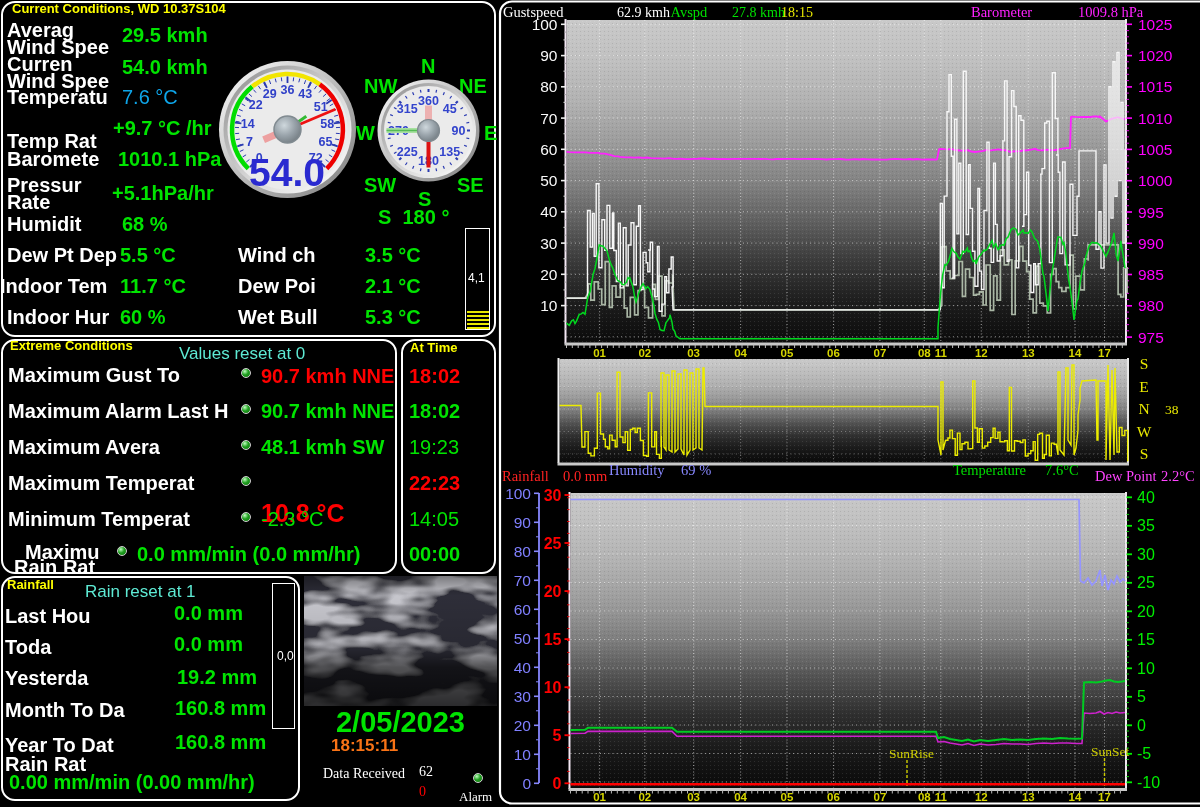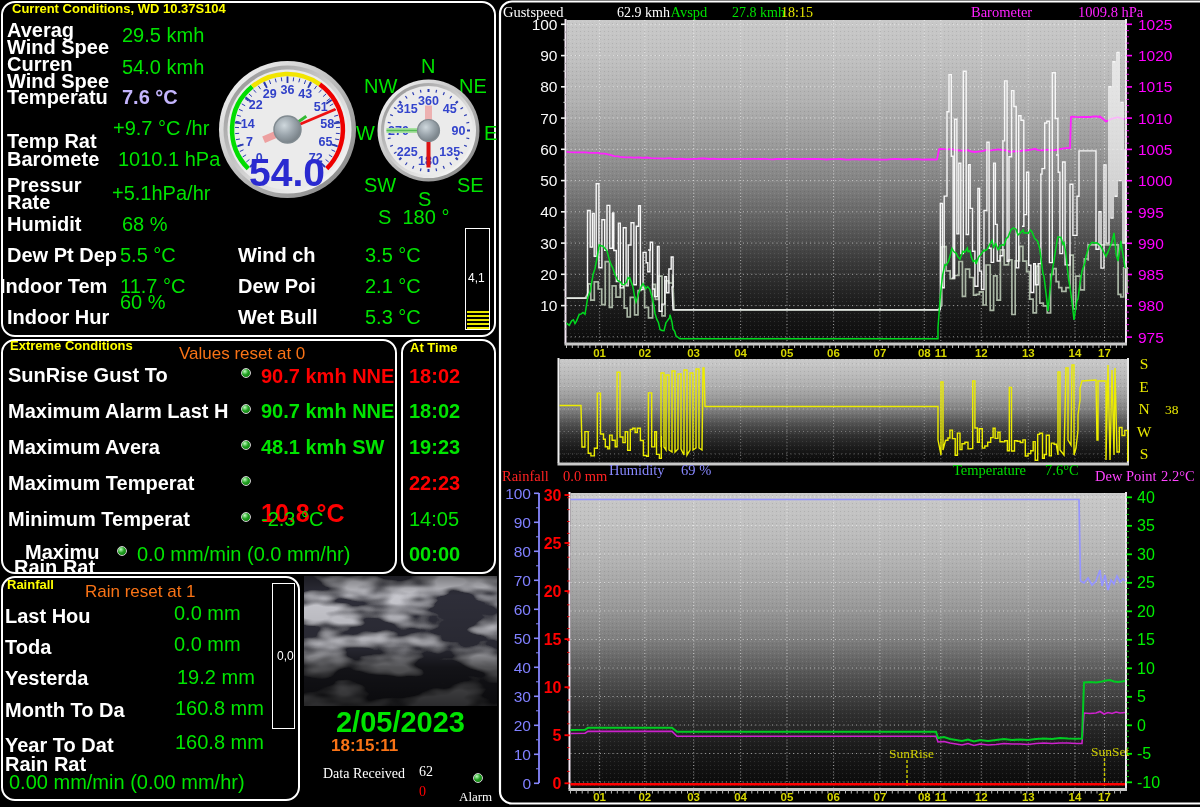--- a/index.html
+++ b/index.html
@@ -1,22 +1,22 @@
 <!DOCTYPE html>
 <html><head><meta charset="utf-8"><style>
 
 *{margin:0;padding:0;box-sizing:border-box}
 body{width:1200px;height:807px;background:#000;position:relative;overflow:hidden;font-family:"Liberation Sans",sans-serif}
 .p{position:absolute;border:2px solid #fff;border-radius:14px;background:#000;overflow:hidden}
 .t{position:absolute;white-space:nowrap}
 .yl{color:#ffff00;font-size:13px;font-weight:bold}
 .lb{color:#ffffff;font-size:20px;font-weight:bold}
-.gv{color:#00e400;font-size:20px;font-weight:normal}
-.rv{color:#c4b5fd;font-size:20px;font-weight:bold}
-.wt{color:#f97316;font-size:17px}
+.gv{color:#00e400;font-size:20px;font-weight:bold}
+.rv{color:#0ea5e9;font-size:20px;font-weight:normal}
+.wt{color:#5eead4;font-size:17px}
 .led{position:absolute;width:10px;height:10px;border-radius:50%;background:radial-gradient(circle at 35% 30%,#bfffbf 0%,#21a021 45%,#0a700a 100%);border:1px solid #cfcfcf}
 </style></head><body>
 <div class="p" style="left:1px;top:1px;width:495px;height:336px"></div>
 <div class="t yl" style="left:12px;top:1px">Current Conditions, WD 10.37S104</div>
 <div class="t lb" style="left:7px;top:19px">Averag</div>
 <div class="t lb" style="left:7px;top:36px">Wind Spee</div>
 <div class="t lb" style="left:7px;top:53px">Curren</div>
 <div class="t lb" style="left:7px;top:70px">Wind Spee</div>
 <div class="t lb" style="left:7px;top:86px">Temperatu</div>
 <div class="t lb" style="left:7px;top:130px">Temp Rat</div>
@@ -32,21 +32,21 @@
 <div class="t lb" style="left:238px;top:306px">Wet Bull</div>
 <div class="t gv" style="left:122px;top:24px">29.5 kmh</div>
 <div class="t gv" style="left:122px;top:56px">54.0 kmh</div>
 <div class="t rv" style="left:122px;top:86px">7.6 °C</div>
 <div class="t gv" style="left:113px;top:117px">+9.7 °C /hr</div>
 <div class="t gv" style="left:118px;top:148px">1010.1 hPa</div>
 <div class="t gv" style="left:112px;top:182px">+5.1hPa/hr</div>
 <div class="t gv" style="left:122px;top:213px">68 %</div>
 <div class="t gv" style="left:120px;top:244px">5.5 °C</div>
 <div class="t gv" style="left:120px;top:275px">11.7 °C</div>
-<div class="t gv" style="left:120px;top:291px">60 %</div>
+<div class="t gv" style="left:120px;top:306px">60 %</div>
 <div class="t gv" style="left:365px;top:244px">3.5 °C</div>
 <div class="t gv" style="left:365px;top:275px">2.1 °C</div>
 <div class="t gv" style="left:365px;top:306px">5.3 °C</div>
 <div class="t gv" style="left:421px;top:55px">N</div>
 <div class="t gv" style="left:459px;top:75px">NE</div>
 <div class="t gv" style="left:484px;top:122px">E</div>
 <div class="t gv" style="left:457px;top:174px">SE</div>
 <div class="t gv" style="left:418px;top:188px">S</div>
 <div class="t gv" style="left:364px;top:174px">SW</div>
 <div class="t gv" style="left:356px;top:122px">W</div>
@@ -198,21 +198,21 @@
 <text x="30.3" y="30.3" fill="#3344cc" font-size="12.5" font-weight="bold" text-anchor="middle" dominant-baseline="central" font-family="Liberation Sans, sans-serif">315</text>
 <line x1="51.5" y1="26.5" x2="51.5" y2="49.5" stroke="#ee9999" stroke-width="7" opacity="0.7"></line>
 <line x1="9.5" y1="51.5" x2="51.5" y2="51.5" stroke="#a8e0a0" stroke-width="5"></line>
 <line x1="9.5" y1="51.5" x2="51.5" y2="51.5" stroke="#55bb55" stroke-width="1.6"></line>
 <line x1="51.5" y1="51.5" x2="51.5" y2="88.5" stroke="#dd1111" stroke-width="4"></line>
 <circle cx="51.5" cy="51.5" r="11" fill="url(#hub)" stroke="#808a90" stroke-width="1.2"></circle>
 </svg>
 <div class="p" style="left:1px;top:339px;width:396px;height:235px"></div>
 <div class="t yl" style="left:10px;top:337.5px">Extreme Conditions</div>
 <div class="t wt" style="left:179px;top:344px">Values reset at 0</div>
-<div class="t lb" style="left:8px;top:364.3px">SunRise Gust To</div>
+<div class="t lb" style="left:8px;top:364.3px">Maximum Gust To</div>
 <div class="t lb" style="left:8px;top:399.6px">Maximum Alarm Last H</div>
 <div class="t lb" style="left:8px;top:435.7px">Maximum Avera</div>
 <div class="t lb" style="left:8px;top:471.6px">Maximum Temperat</div>
 <div class="t lb" style="left:8px;top:507.8px">Minimum Temperat</div>
 <div class="t lb" style="left:25px;top:540.8px">Maximu</div>
 <div class="t lb" style="left:14px;top:556px">Rain Rat</div>
 <div class="t" style="left:261px;top:364.8px;color:#ff0000;font-size:20px;font-weight:bold">90.7 kmh NNE</div>
 <div class="led" style="left:241px;top:368.2px"></div>
 <div class="t" style="left:261px;top:400.1px;color:#00e400;font-size:20px;font-weight:bold">90.7 kmh NNE</div>
 <div class="led" style="left:241px;top:403.5px"></div>
@@ -221,21 +221,21 @@
 <div class="t" style="left:261px;top:499px;color:#ff0000;font-size:25px;font-weight:bold">10.8 °C</div>
 <div class="led" style="left:241px;top:475.5px"></div>
 <div class="t" style="left:261px;top:508.3px;color:#00e400;font-size:20px;font-weight:normal">-2.3 °C</div>
 <div class="led" style="left:241px;top:511.7px"></div>
 <div class="t gv" style="left:137px;top:542.7px">0.0 mm/min (0.0 mm/hr)</div>
 <div class="led" style="left:117px;top:546px"></div>
 <div class="p" style="left:401px;top:339px;width:95px;height:235px"></div>
 <div class="t yl" style="left:410px;top:339.5px">At Time</div>
 <div class="t" style="left:409px;top:364.8px;color:#ff0000;font-size:20px;font-weight:bold">18:02</div>
 <div class="t" style="left:409px;top:400.1px;color:#00e400;font-size:20px;font-weight:bold">18:02</div>
-<div class="t" style="left:409px;top:436.2px;color:#00e400;font-size:20px;font-weight:bold">19:23</div>
+<div class="t" style="left:409px;top:436.2px;color:#00e400;font-size:20px;font-weight:normal">19:23</div>
 <div class="t" style="left:409px;top:472.1px;color:#ff0000;font-size:20px;font-weight:bold">22:23</div>
 <div class="t" style="left:409px;top:508.3px;color:#00e400;font-size:20px;font-weight:normal">14:05</div>
 <div class="t" style="left:409px;top:543.3px;color:#00e400;font-size:20px;font-weight:bold">00:00</div>
 <div class="p" style="left:1px;top:576px;width:299px;height:225px"></div>
 <div class="t yl" style="left:7px;top:576.5px">Rainfall</div>
 <div class="t wt" style="left:85px;top:582px">Rain reset at 1</div>
 <div class="t lb" style="left:5px;top:604.6px">Last Hou</div>
 <div class="t lb" style="left:5px;top:635.6px">Toda</div>
 <div class="t lb" style="left:5px;top:667.1px">Yesterda</div>
 <div class="t lb" style="left:5px;top:699.3px">Month To Da</div>

